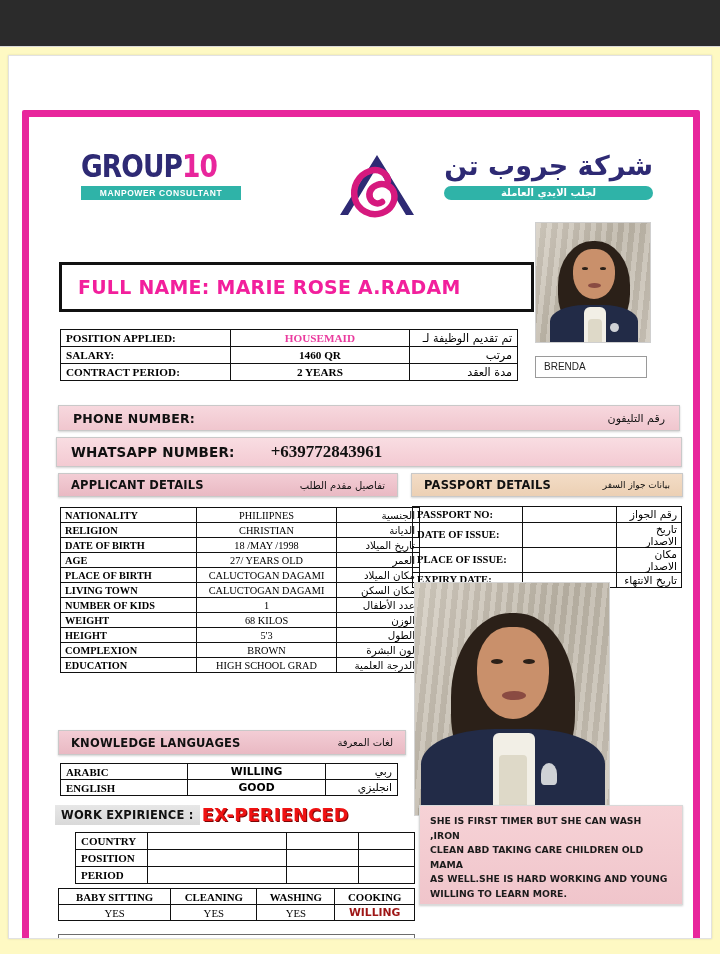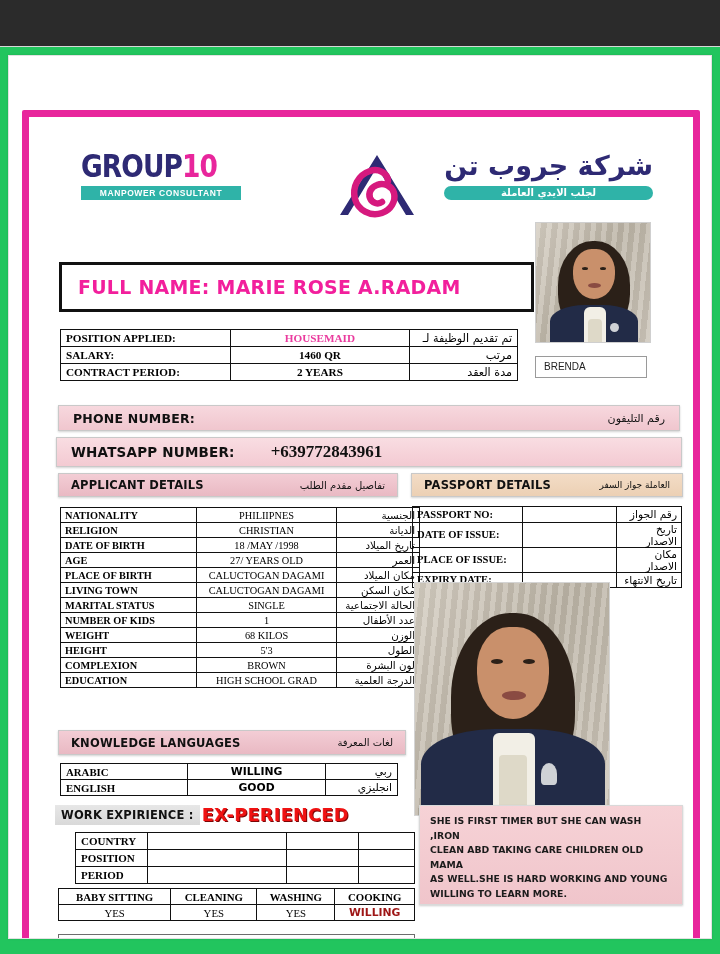--- a/index.html
+++ b/index.html
@@ -9,21 +9,21 @@
     font-family: "Liberation Sans", sans-serif;
     overflow: hidden;
   }
   #viewer-topbar {
     height: 46px; width: 720px;
     background: #2b2b2b;
   }
   #page-shell {
     position: relative;
     width: 720px; height: 908px;
-    background: #22c55e;
+    background: #fef9c3;
     border-top: 1px solid #d8d8d8;
   }
   #page-sheet {
     position: absolute;
     left: 8px; top: 8px;
     width: 704px; height: 884px;
     background: #ffffff;
     border: 1px solid #e2e2e2;
     box-shadow: 0 0 2px rgba(0,0,0,.12);
     overflow: hidden;
@@ -498,21 +498,21 @@
     <span id="whatsapp-value">+639772843961</span>
   </div>
 
   <div class="bar" id="applicant-bar">
     <span class="bar-label">APPLICANT DETAILS</span>
     <span class="bar-ar">تفاصيل مقدم الطلب</span>
   </div>
 
   <div class="bar" id="passport-bar">
     <span class="bar-label">PASSPORT DETAILS</span>
-    <span class="bar-ar">العاملة جواز السفر</span>
+    <span class="bar-ar">بيانات جواز السفر</span>
   </div>
 
   <table class="app-table">
     <tbody>
       <tr>
         <td class="app-k">NATIONALITY</td>
         <td class="app-v">PHILIIPNES</td>
         <td class="app-a">الجنسية</td>
       </tr>
       <tr>
@@ -532,25 +532,20 @@
       </tr>
       <tr>
         <td class="app-k two-line">PLACE OF BIRTH</td>
         <td class="app-v two-line">CALUCTOGAN DAGAMI</td>
         <td class="app-a two-line">مكان الميلاد</td>
       </tr>
       <tr>
         <td class="app-k two-line">LIVING TOWN</td>
         <td class="app-v two-line">CALUCTOGAN DAGAMI</td>
         <td class="app-a two-line">مكان السكن</td>
-      </tr>
-      <tr>
-        <td class="app-k">MARITAL STATUS</td>
-        <td class="app-v">SINGLE</td>
-        <td class="app-a">الحالة الاجتماعية</td>
       </tr>
       <tr>
         <td class="app-k">NUMBER OF KIDS</td>
         <td class="app-v">1</td>
         <td class="app-a">عدد الأطفال</td>
       </tr>
       <tr>
         <td class="app-k">WEIGHT</td>
         <td class="app-v">68  KILOS</td>
         <td class="app-a">الوزن</td>

